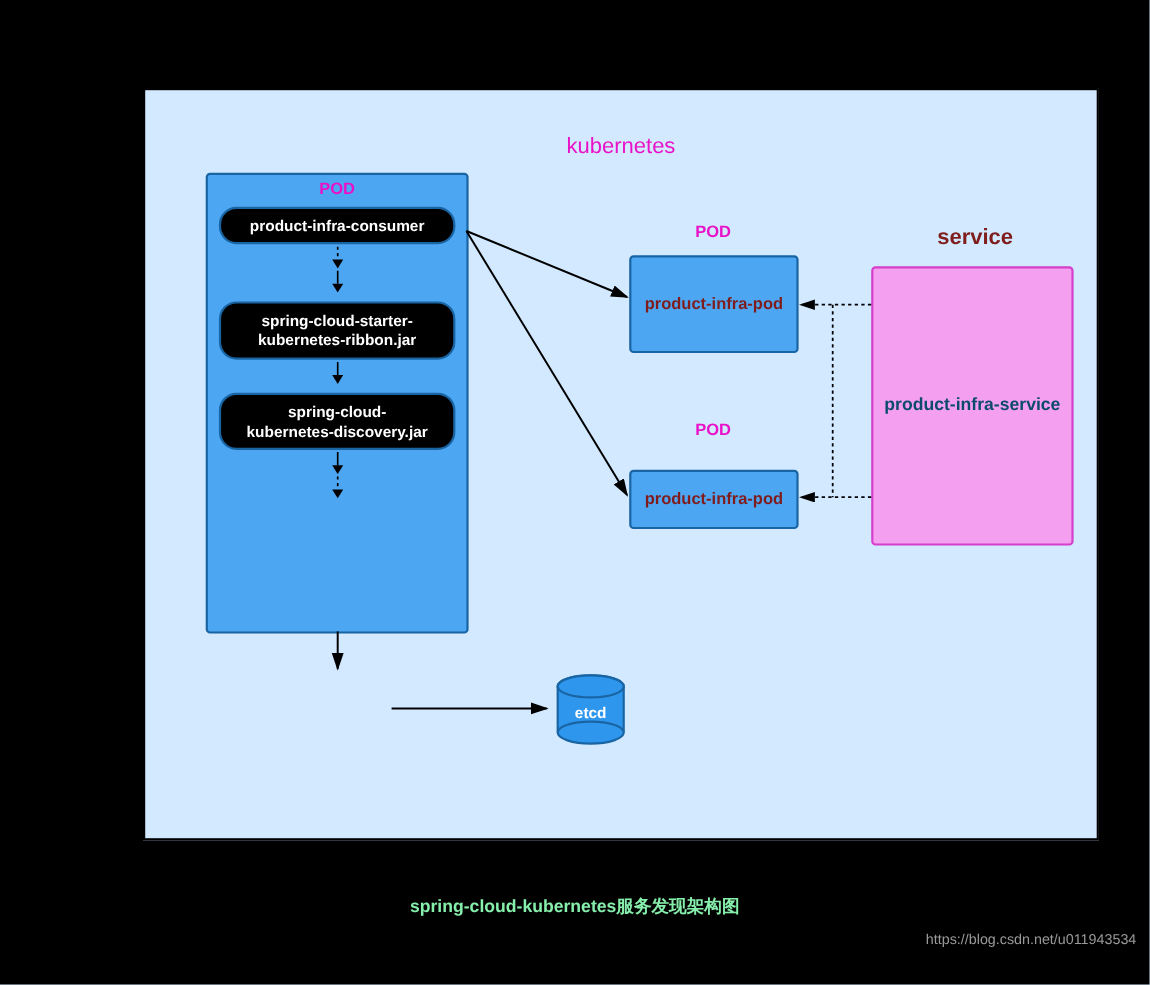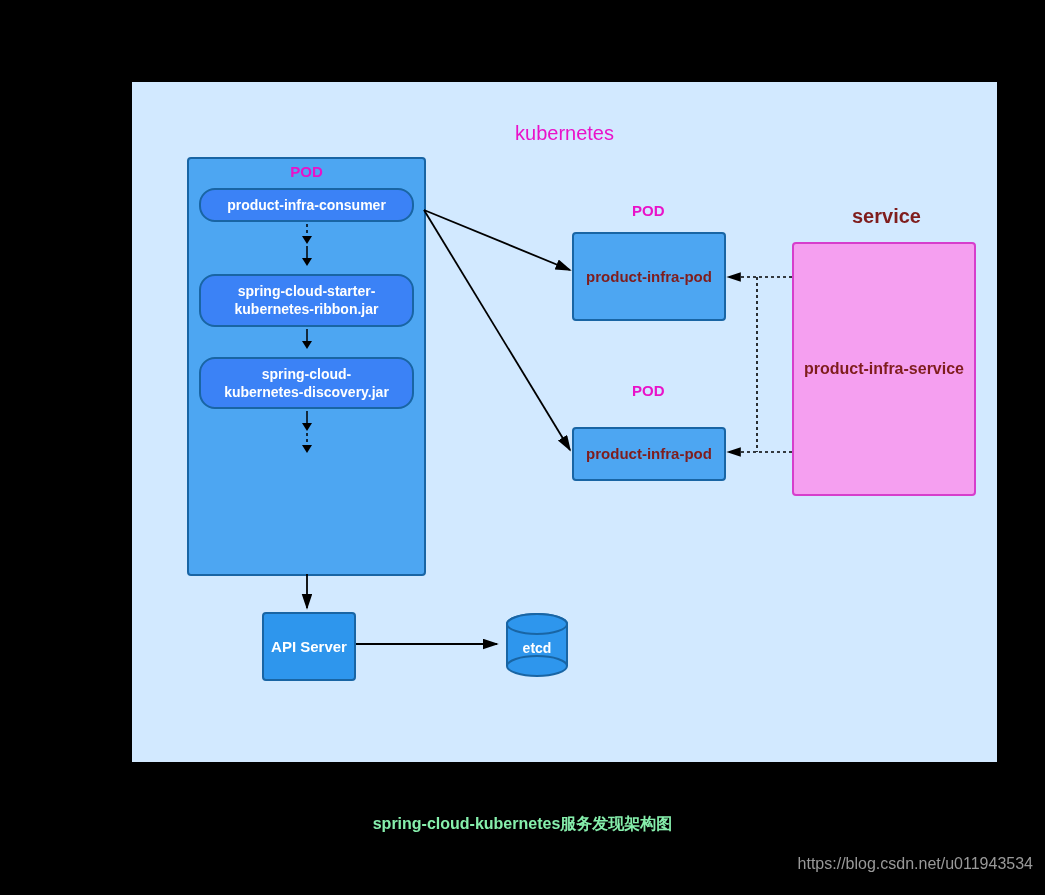--- a/index.html
+++ b/index.html
@@ -40,21 +40,21 @@
     border-radius: 4px;
   }
   .pod-label {
     text-align: center;
     color: #e912c9;
     font-weight: bold;
     font-size: 15px;
     margin-top: 4px;
   }
   .jar-box {
-    background: #3b82f6;
+    background: #000000;
     border: 2px solid #1965a4;
     border-radius: 16px;
     color: #fff;
     font-weight: bold;
     font-size: 14px;
     text-align: center;
     padding: 6px 22px;
     margin: 8px 10px 0 10px;
     line-height: 1.3;
   }
@@ -87,21 +87,21 @@
     position: absolute;
     color: #7f1d1d;
     font-weight: bold;
     font-size: 20px;
   }
   .service-box {
     position: absolute;
     background: #f59ff0;
     border: 2px solid #d63ecc;
     border-radius: 4px;
-    color: #7f1d1d;
+    color: #0c4a6e;
     font-weight: bold;
     text-align: center;
     display: flex;
     align-items: center;
     justify-content: center;
     font-size: 16px;
     line-height: 1.4;
   }
   .api-box {
     position: absolute;
@@ -121,24 +121,24 @@
     position: absolute;
     bottom: 60px;
     left: 50%;
     transform: translateX(-50%);
     color: #86efac;
     font-weight: bold;
     font-size: 16px;
   }
   .watermark {
     position: absolute;
-    bottom: 22px;
+    bottom: 34px;
     right: 12px;
     color: #999;
-    font-size: 16px;
+    font-size: 13px;
   }
   svg { position: absolute; top: 0; left: 0; pointer-events: none; }
 </style>
 </head>
 <body>
 
 <div class="canvas">
   <div class="title-k8s">kubernetes</div>
 
   <div class="pod-container">
@@ -186,21 +186,20 @@
 
   <div class="pod-small-label" style="top:120px; left:500px;">POD</div>
   <div class="pod-small-label" style="top:300px; left:500px;">POD</div>
 
   <div class="pod-box" style="top:150px; left:440px; width:150px; height:85px;">product-infra-pod</div>
   <div class="pod-box" style="top:345px; left:440px; width:150px; height:50px;">product-infra-pod</div>
 
   <div class="service-label" style="top:123px; left:720px;">service</div>
   <div class="service-box" style="top:160px; left:660px; width:180px; height:250px;">product-infra-service</div>
 
-  <div class="api-box" style="top:530px; left:130px; width:90px; height:65px;">API Server</div>
 
   <div style="position:absolute; top:530px; left:370px;">
     <svg width="70" height="70" style="position:static;">
       <ellipse cx="35" cy="12" rx="30" ry="10" fill="#2e96ed" stroke="#1965a4" stroke-width="2"></ellipse>
       <rect x="5" y="12" width="60" height="42" fill="#2e96ed"></rect>
       <line x1="5" y1="12" x2="5" y2="54" stroke="#1965a4" stroke-width="2"></line>
       <line x1="65" y1="12" x2="65" y2="54" stroke="#1965a4" stroke-width="2"></line>
       <ellipse cx="35" cy="54" rx="30" ry="10" fill="#2e96ed" stroke="#1965a4" stroke-width="2"></ellipse>
       <ellipse cx="35" cy="12" rx="30" ry="10" fill="#2e96ed" stroke="#1965a4" stroke-width="2"></ellipse>
     </svg>

